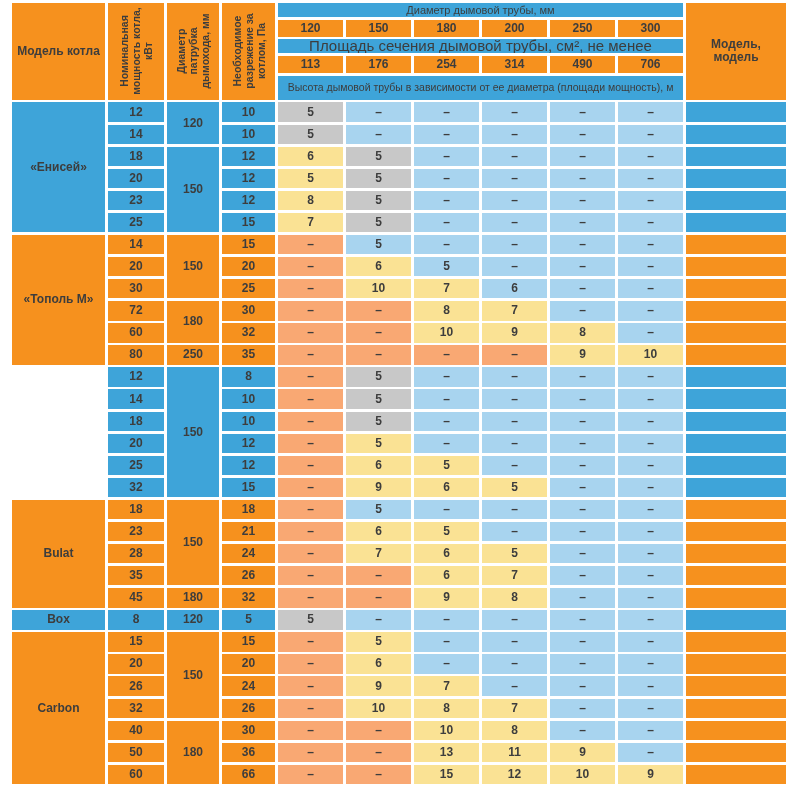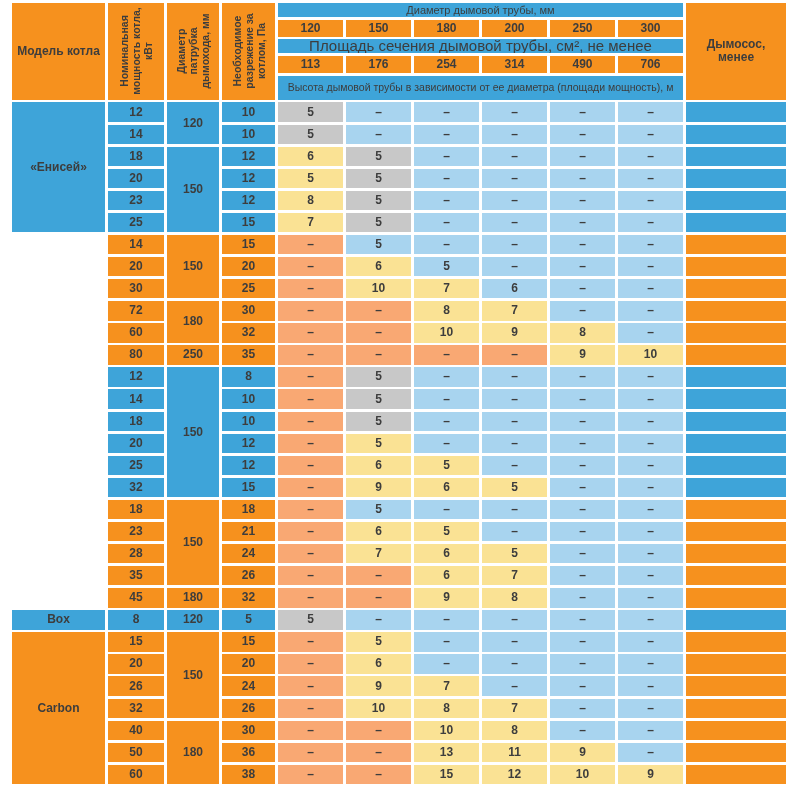--- a/index.html
+++ b/index.html
@@ -65,21 +65,21 @@
   <div class="cell blue h-diam-band">
     <span class="bandtext">Диаметр дымовой трубы, мм</span>
   </div>
   <div class="cell blue h-area-band">
     <span class="bandtext">Площадь сечения дымовой трубы, см², не менее</span>
   </div>
   <div class="cell blue h-height-band">
     <span class="bandtext">Высота дымовой трубы в зависимости от ее диаметра (площади мощность), м</span>
   </div>
   <div class="cell orange h-exhauster">
-    <span>Дымосос, менее</span>
+    <span>Модель, модель</span>
   </div>
 <div class="cell orange" style="grid-area: 2 / 5 / span 1 / span 1;">120</div>
     <div class="cell orange" style="grid-area: 2 / 6 / span 1 / span 1;">150</div>
     <div class="cell orange" style="grid-area: 2 / 7 / span 1 / span 1;">180</div>
     <div class="cell orange" style="grid-area: 2 / 8 / span 1 / span 1;">200</div>
     <div class="cell orange" style="grid-area: 2 / 9 / span 1 / span 1;">250</div>
     <div class="cell orange" style="grid-area: 2 / 10 / span 1 / span 1;">300</div>
     <div class="cell orange" style="grid-area: 4 / 5 / span 1 / span 1;">113</div>
     <div class="cell orange" style="grid-area: 4 / 6 / span 1 / span 1;">176</div>
     <div class="cell orange" style="grid-area: 4 / 7 / span 1 / span 1;">254</div>
@@ -136,20 +136,21 @@
     <div class="cell blue" style="grid-area: 10 / 11 / span 1 / span 1;"></div>
     <div class="cell blue" style="grid-area: 11 / 2 / span 1 / span 1;">25</div>
     <div class="cell blue" style="grid-area: 11 / 4 / span 1 / span 1;">15</div>
     <div class="cell yellow" style="grid-area: 11 / 5 / span 1 / span 1;">7</div>
     <div class="cell gray" style="grid-area: 11 / 6 / span 1 / span 1;">5</div>
     <div class="cell lblue" style="grid-area: 11 / 7 / span 1 / span 1;">–</div>
     <div class="cell lblue" style="grid-area: 11 / 8 / span 1 / span 1;">–</div>
     <div class="cell lblue" style="grid-area: 11 / 9 / span 1 / span 1;">–</div>
     <div class="cell lblue" style="grid-area: 11 / 10 / span 1 / span 1;">–</div>
     <div class="cell blue" style="grid-area: 11 / 11 / span 1 / span 1;"></div>
+    <div class="cell orange" style="grid-area: 12 / 1 / span 6 / span 1;">«Тополь М»</div>
     <div class="cell orange" style="grid-area: 12 / 3 / span 3 / span 1;">150</div>
     <div class="cell orange" style="grid-area: 15 / 3 / span 2 / span 1;">180</div>
     <div class="cell orange" style="grid-area: 17 / 3 / span 1 / span 1;">250</div>
     <div class="cell orange" style="grid-area: 12 / 2 / span 1 / span 1;">14</div>
     <div class="cell orange" style="grid-area: 12 / 4 / span 1 / span 1;">15</div>
     <div class="cell lorange" style="grid-area: 12 / 5 / span 1 / span 1;">–</div>
     <div class="cell lblue" style="grid-area: 12 / 6 / span 1 / span 1;">5</div>
     <div class="cell lblue" style="grid-area: 12 / 7 / span 1 / span 1;">–</div>
     <div class="cell lblue" style="grid-area: 12 / 8 / span 1 / span 1;">–</div>
     <div class="cell lblue" style="grid-area: 12 / 9 / span 1 / span 1;">–</div>
@@ -248,20 +249,21 @@
     <div class="cell blue" style="grid-area: 22 / 11 / span 1 / span 1;"></div>
     <div class="cell blue" style="grid-area: 23 / 2 / span 1 / span 1;">32</div>
     <div class="cell blue" style="grid-area: 23 / 4 / span 1 / span 1;">15</div>
     <div class="cell lorange" style="grid-area: 23 / 5 / span 1 / span 1;">–</div>
     <div class="cell yellow" style="grid-area: 23 / 6 / span 1 / span 1;">9</div>
     <div class="cell yellow" style="grid-area: 23 / 7 / span 1 / span 1;">6</div>
     <div class="cell yellow" style="grid-area: 23 / 8 / span 1 / span 1;">5</div>
     <div class="cell lblue" style="grid-area: 23 / 9 / span 1 / span 1;">–</div>
     <div class="cell lblue" style="grid-area: 23 / 10 / span 1 / span 1;">–</div>
     <div class="cell blue" style="grid-area: 23 / 11 / span 1 / span 1;"></div>
+    <div class="cell orange" style="grid-area: 24 / 1 / span 5 / span 1;">Bulat</div>
     <div class="cell orange" style="grid-area: 24 / 3 / span 4 / span 1;">150</div>
     <div class="cell orange" style="grid-area: 28 / 3 / span 1 / span 1;">180</div>
     <div class="cell orange" style="grid-area: 24 / 2 / span 1 / span 1;">18</div>
     <div class="cell orange" style="grid-area: 24 / 4 / span 1 / span 1;">18</div>
     <div class="cell lorange" style="grid-area: 24 / 5 / span 1 / span 1;">–</div>
     <div class="cell lblue" style="grid-area: 24 / 6 / span 1 / span 1;">5</div>
     <div class="cell lblue" style="grid-area: 24 / 7 / span 1 / span 1;">–</div>
     <div class="cell lblue" style="grid-area: 24 / 8 / span 1 / span 1;">–</div>
     <div class="cell lblue" style="grid-area: 24 / 9 / span 1 / span 1;">–</div>
     <div class="cell lblue" style="grid-area: 24 / 10 / span 1 / span 1;">–</div>
@@ -364,21 +366,21 @@
     <div class="cell orange" style="grid-area: 35 / 2 / span 1 / span 1;">50</div>
     <div class="cell orange" style="grid-area: 35 / 4 / span 1 / span 1;">36</div>
     <div class="cell lorange" style="grid-area: 35 / 5 / span 1 / span 1;">–</div>
     <div class="cell lorange" style="grid-area: 35 / 6 / span 1 / span 1;">–</div>
     <div class="cell yellow" style="grid-area: 35 / 7 / span 1 / span 1;">13</div>
     <div class="cell yellow" style="grid-area: 35 / 8 / span 1 / span 1;">11</div>
     <div class="cell yellow" style="grid-area: 35 / 9 / span 1 / span 1;">9</div>
     <div class="cell lblue" style="grid-area: 35 / 10 / span 1 / span 1;">–</div>
     <div class="cell orange" style="grid-area: 35 / 11 / span 1 / span 1;"></div>
     <div class="cell orange" style="grid-area: 36 / 2 / span 1 / span 1;">60</div>
-    <div class="cell orange" style="grid-area: 36 / 4 / span 1 / span 1;">38</div>
+    <div class="cell orange" style="grid-area: 36 / 4 / span 1 / span 1;">66</div>
     <div class="cell lorange" style="grid-area: 36 / 5 / span 1 / span 1;">–</div>
     <div class="cell lorange" style="grid-area: 36 / 6 / span 1 / span 1;">–</div>
     <div class="cell yellow" style="grid-area: 36 / 7 / span 1 / span 1;">15</div>
     <div class="cell yellow" style="grid-area: 36 / 8 / span 1 / span 1;">12</div>
     <div class="cell yellow" style="grid-area: 36 / 9 / span 1 / span 1;">10</div>
     <div class="cell yellow" style="grid-area: 36 / 10 / span 1 / span 1;">9</div>
     <div class="cell orange" style="grid-area: 36 / 11 / span 1 / span 1;"></div>
   </div>
 
 </body></html>

